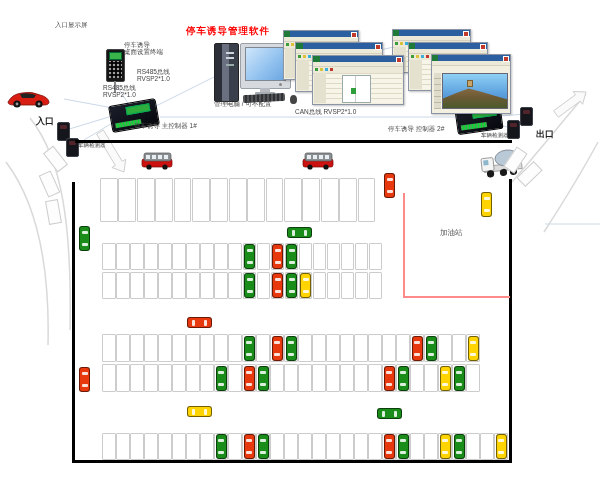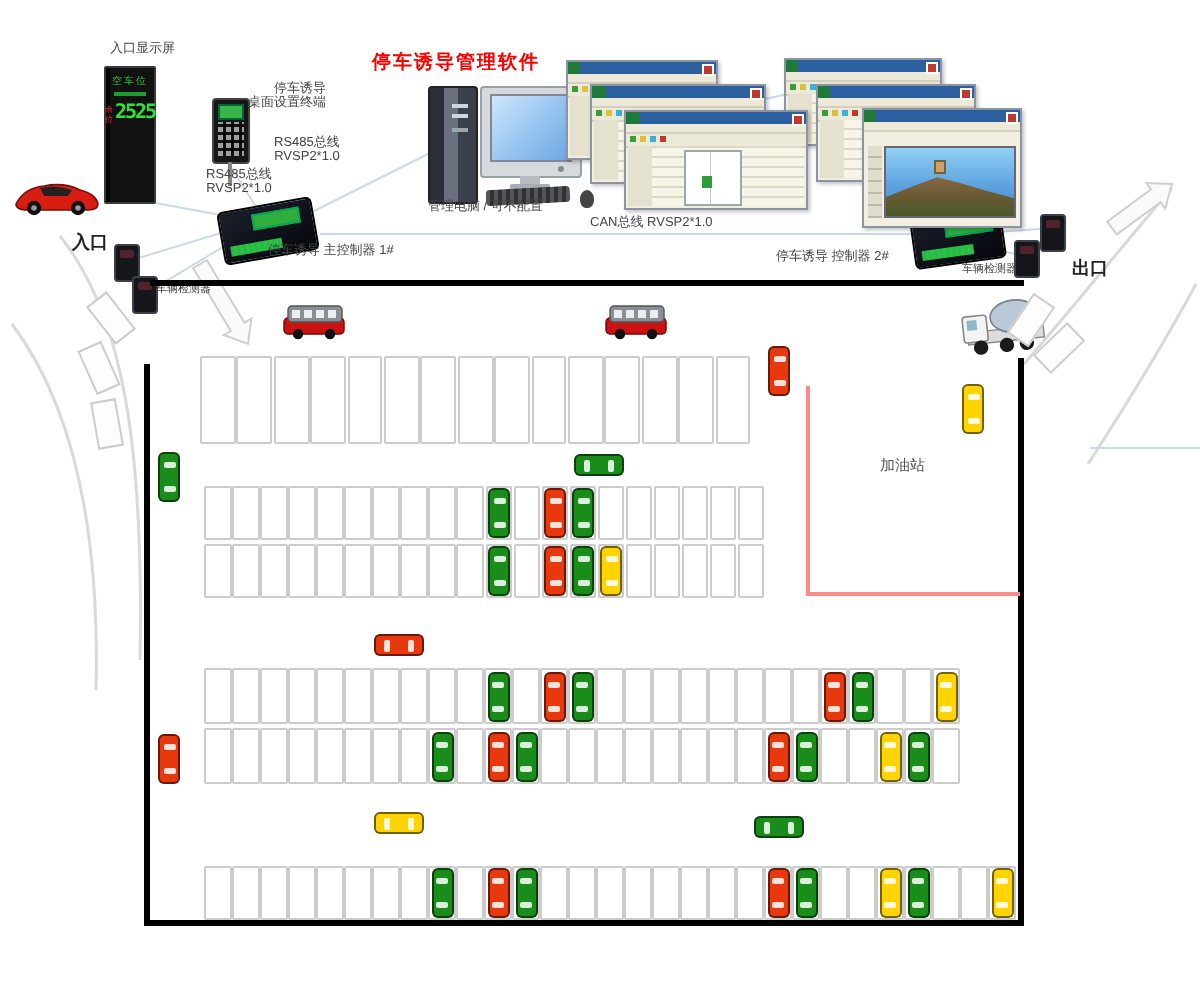--- a/index.html
+++ b/index.html
@@ -1,20 +1,20 @@
 <!DOCTYPE html>
 <html style="--title-red: #ff0000; --car-red: #e8380d; --car-green: #1a8c1a; --car-yellow: #ffd400; --space-border: #cccccc; --gas-line: #ff8a8a; --link-line: #ccd8e8; --road-line: #d9d9d9;"><head>
 <meta charset="utf-8">
 <style>
   html,body{margin:0;padding:0;background:#fff;}
   .canvas{position:relative;width:600px;height:500px;background:#fff;overflow:hidden;
           font-family:"Liberation Sans","DejaVu Sans",sans-serif;color:#333;}
   .abs{position:absolute;}
   svg.layer{position:absolute;left:0;top:0;pointer-events:none;}
-  .lbl{position:absolute;font-size:6.5px;color:#444;white-space:nowrap;line-height:1.15;text-align:right;}
+  .lbl{position:absolute;font-size:6.5px;color:#444;white-space:nowrap;line-height:1.15;}
   .lbl.bold{font-weight:bold;color:#222;}
   .title-red{position:absolute;font-size:9.5px;font-weight:bold;color:var(--title-red);letter-spacing:1px;}
 
   
   .pylon{position:absolute;left:52px;top:33px;width:24px;height:67px;background:#111;
          border:1px solid #3a3a3a;border-radius:1px;box-shadow:2px 0 0 #000 inset;}
   .pylon .scr{position:absolute;left:2px;top:3px;right:2px;text-align:center;}
   .pylon .t1{font-size:5px;color:#2ecc40;letter-spacing:1px;}
   .pylon .t2{margin:2px auto 3px;width:16px;height:2px;background:#1f9c30;}
   .pylon .num{display:flex;align-items:center;justify-content:center;gap:1px;}
@@ -152,30 +152,20 @@
       <circle cx="33" cy="25" r="3.6" fill="#1a1a1a"></circle>
     </g>
   </svg>
 
   <div class="rspace" style="left:49px;top:147px;transform:rotate(-38deg);"></div>
   <div class="rspace" style="left:43px;top:172px;transform:rotate(-24deg);"></div>
   <div class="rspace" style="left:47px;top:200px;transform:rotate(-10deg);"></div>
   <div class="rspace" style="left:509px;top:148px;transform:rotate(34deg);"></div>
   <div class="rspace" style="left:523px;top:162px;transform:rotate(46deg);"></div>
 
-  <div class="pylon">
-    <div class="scr">
-      <div class="t1">空车位</div>
-      <div class="t2"></div>
-      <div class="num">
-        <span class="yl">余位</span>
-        <span class="yv">2525</span>
-      </div>
-    </div>
-  </div>
 
   <div class="reader">
     <div class="rscr"></div>
     <div class="keys"></div>
     <div class="pole"></div>
   </div>
 
   <div class="tower">
       <div class="slot"></div>
     </div>

